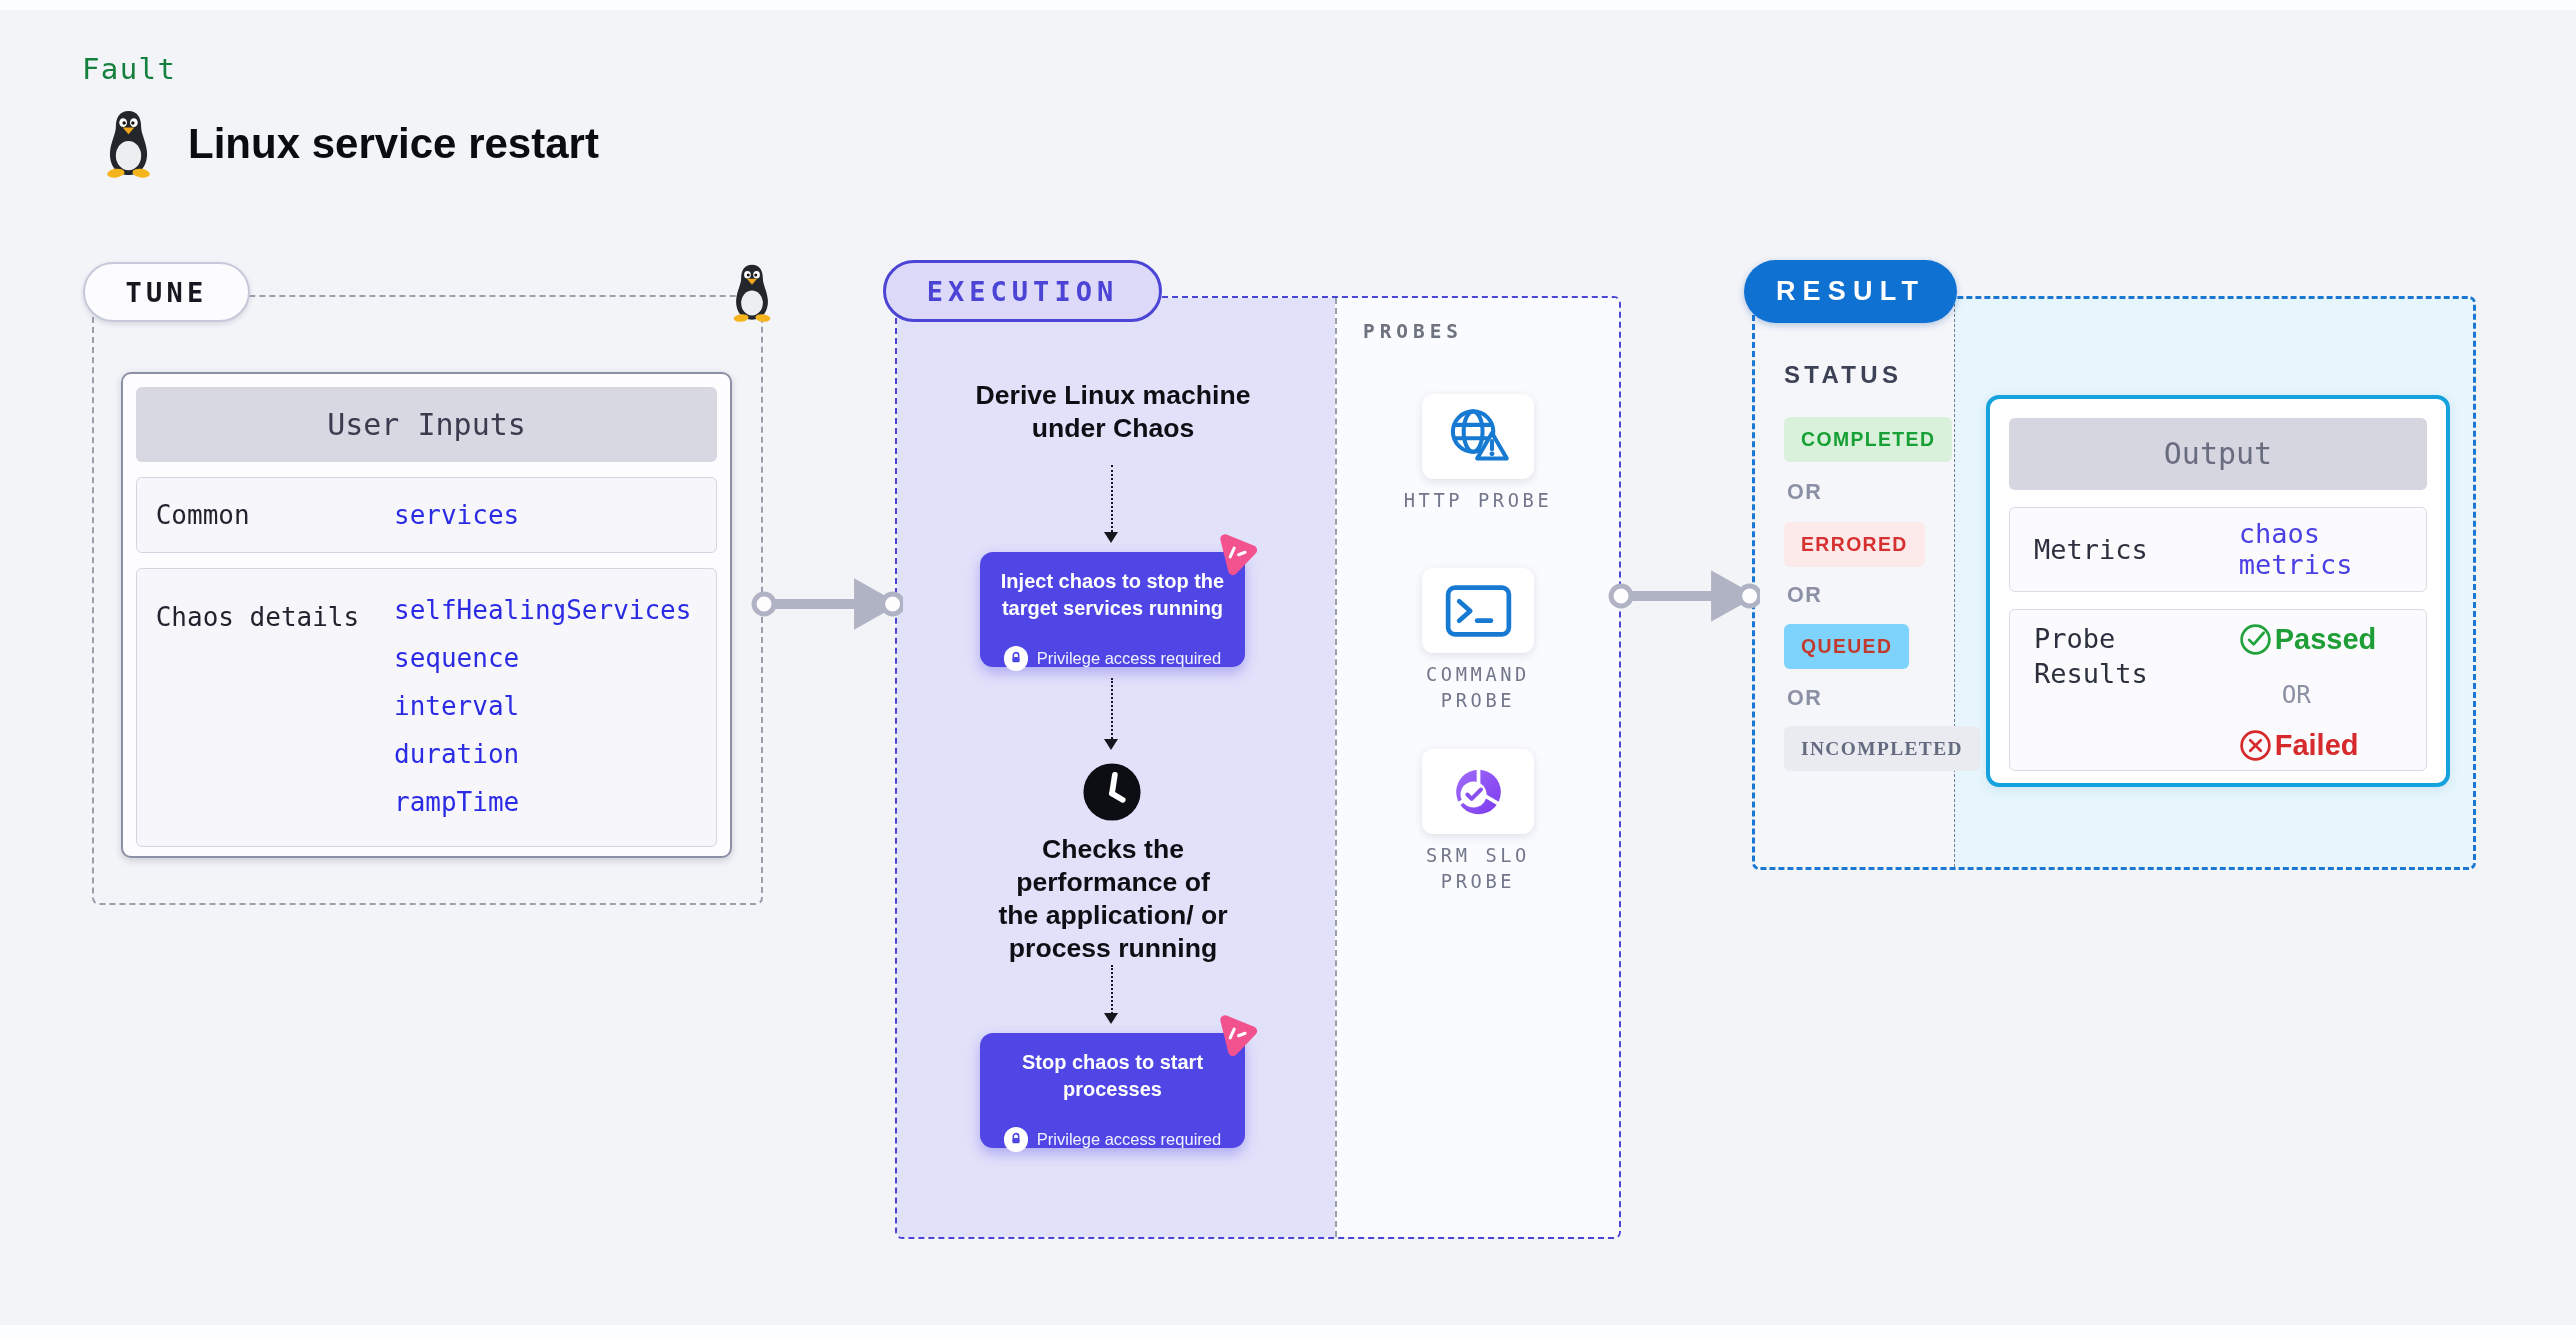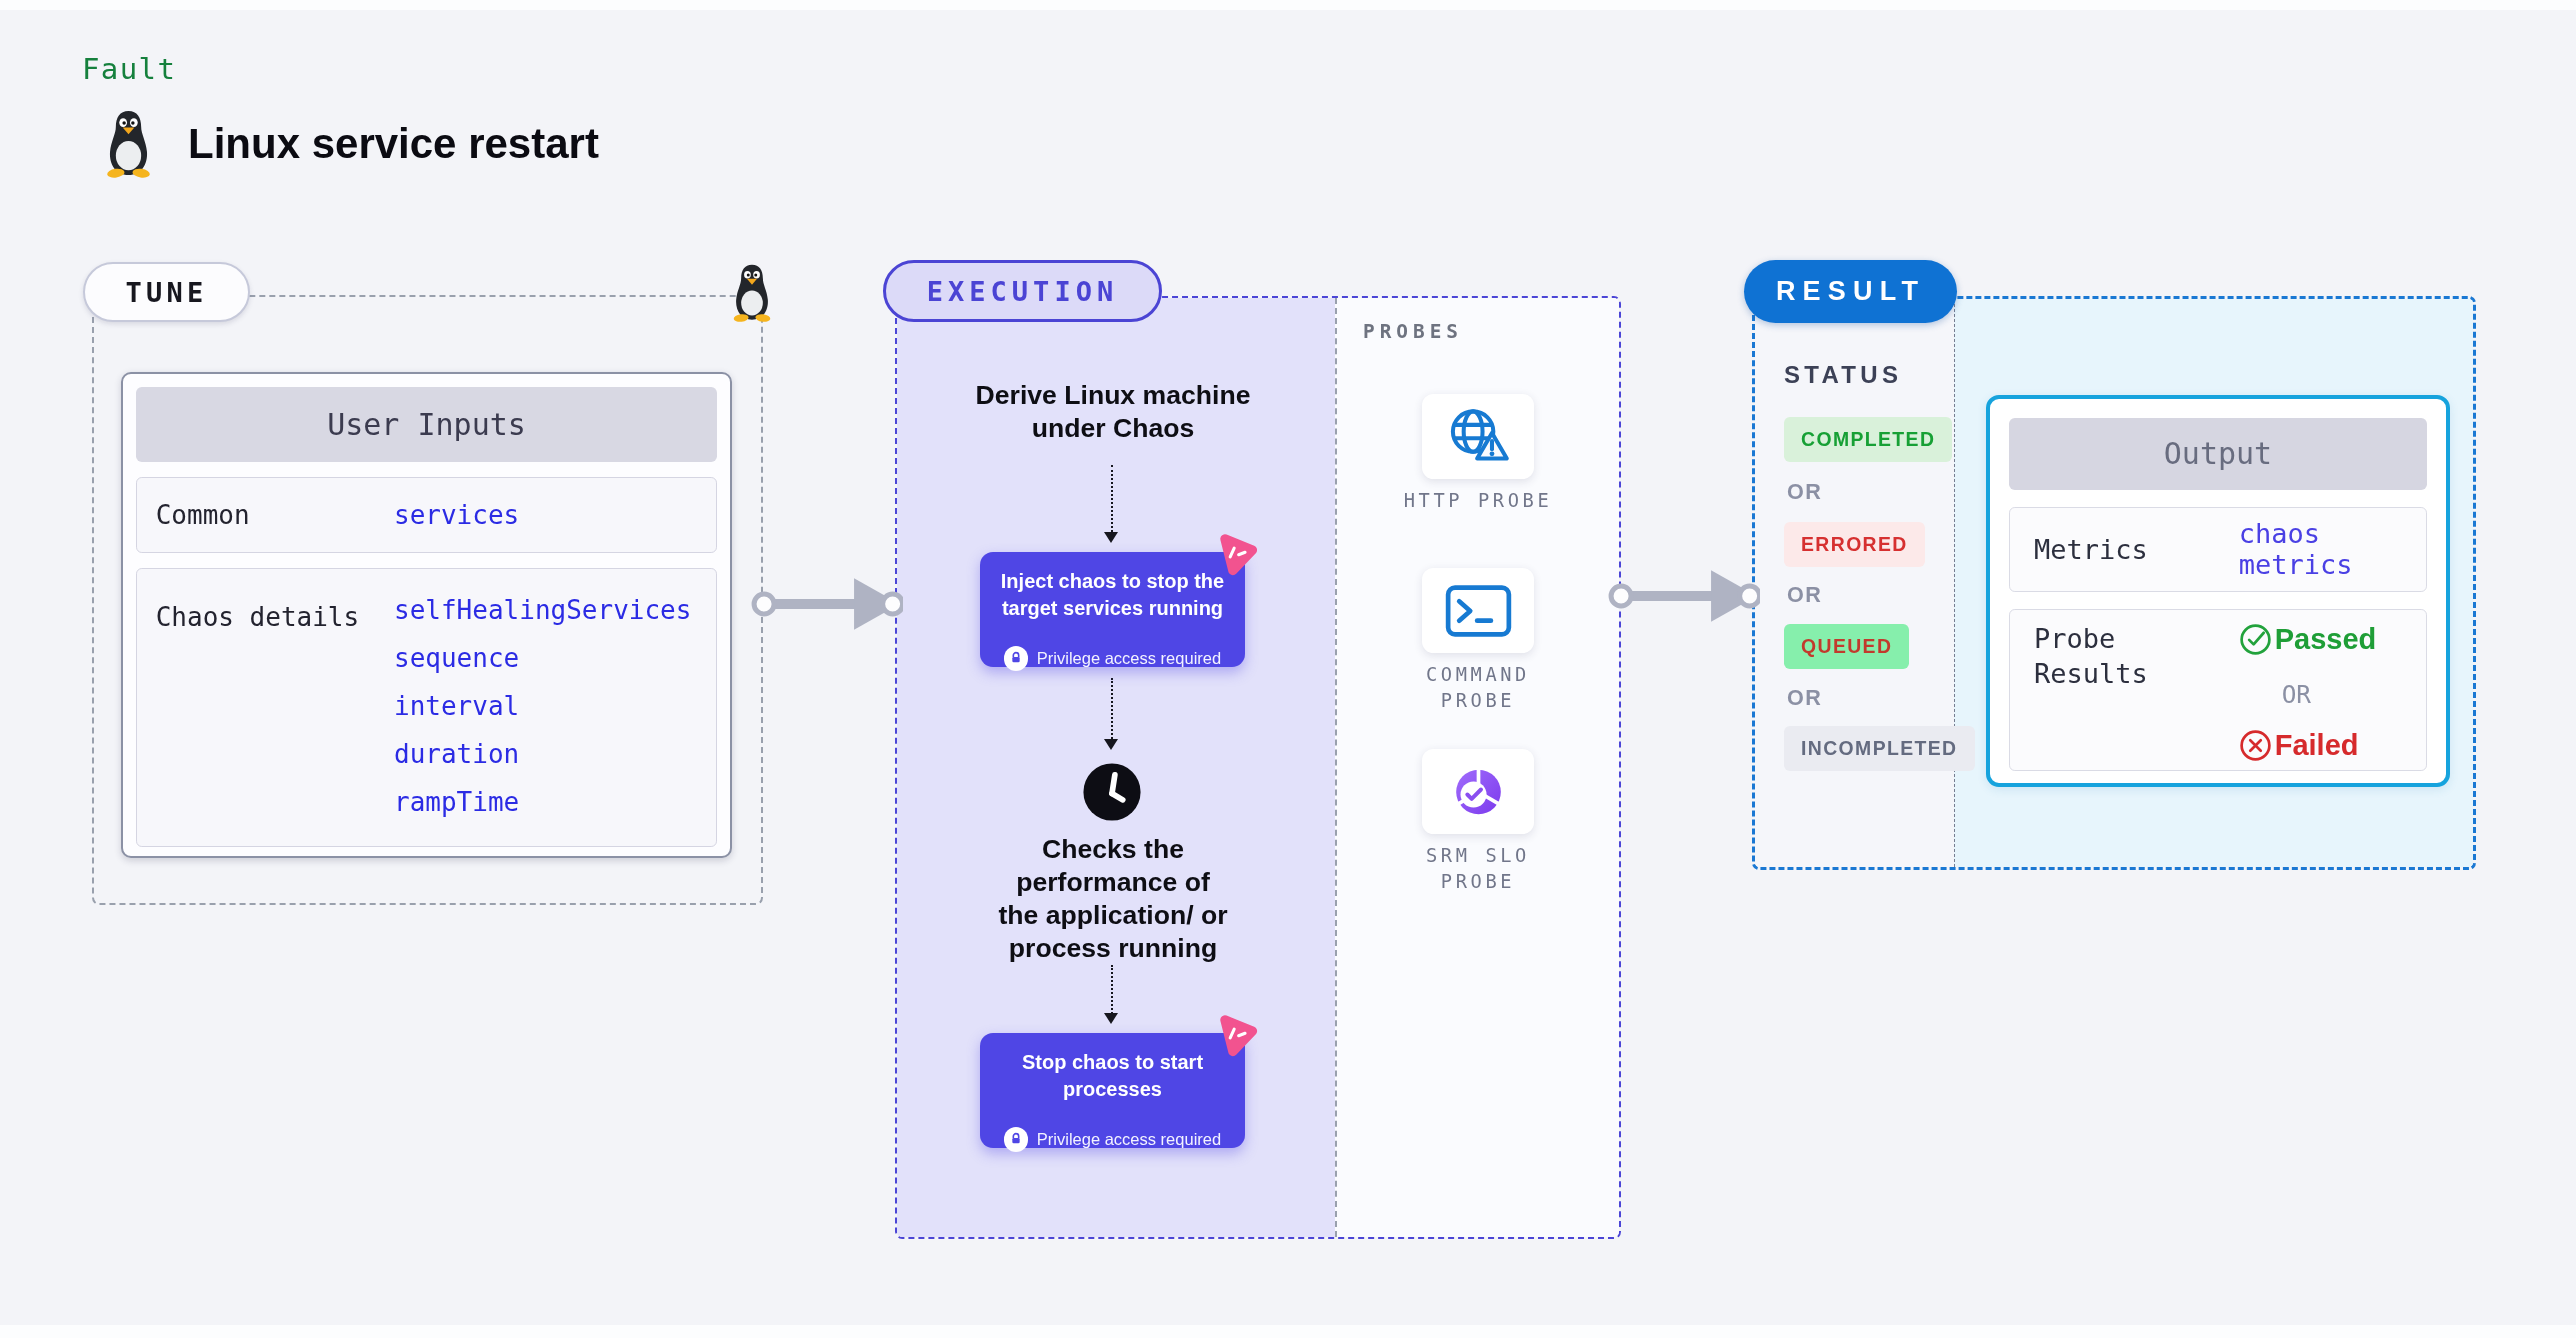--- a/index.html
+++ b/index.html
@@ -319,23 +319,23 @@
   <div class="result-left-bg"></div>
   <div class="result-right-bg"></div>
   <div class="result-divider"></div>
 
   <div class="status-heading">STATUS</div>
 
   <div class="status-badge sb-0" style="background-color: rgb(217, 241, 218); color: rgb(23, 160, 53);">COMPLETED</div>
   <div class="status-or so-0">OR</div>
   <div class="status-badge sb-1" style="background-color: rgb(252, 233, 233); color: rgb(214, 48, 48); text-align: right;">ERRORED</div>
   <div class="status-or so-1">OR</div>
-  <div class="status-badge sb-2" style="background-color: #86efac; color: rgb(194, 58, 45);">QUEUED</div>
+  <div class="status-badge sb-2" style="background-color: #7dd3fc; color: rgb(194, 58, 45);">QUEUED</div>
   <div class="status-or so-2">OR</div>
-  <div class="status-badge sb-3" style="background-color: rgb(234, 235, 241); color: rgb(100, 107, 128);">INCOMPLETED</div>
+  <div class="status-badge sb-3" style="background-color: rgb(234, 235, 241); color: rgb(100, 107, 128); font-family: Liberation Serif, serif;">INCOMPLETED</div>
 
   <div class="output-card">
     <div class="output-header">Output</div>
     <div class="out-row out-metrics">
       <div class="out-label">Metrics</div>
       <div class="metrics-value">chaos metrics</div>
     </div>
     <div class="out-row out-probe">
       <div class="out-label">Probe
 Results</div>

